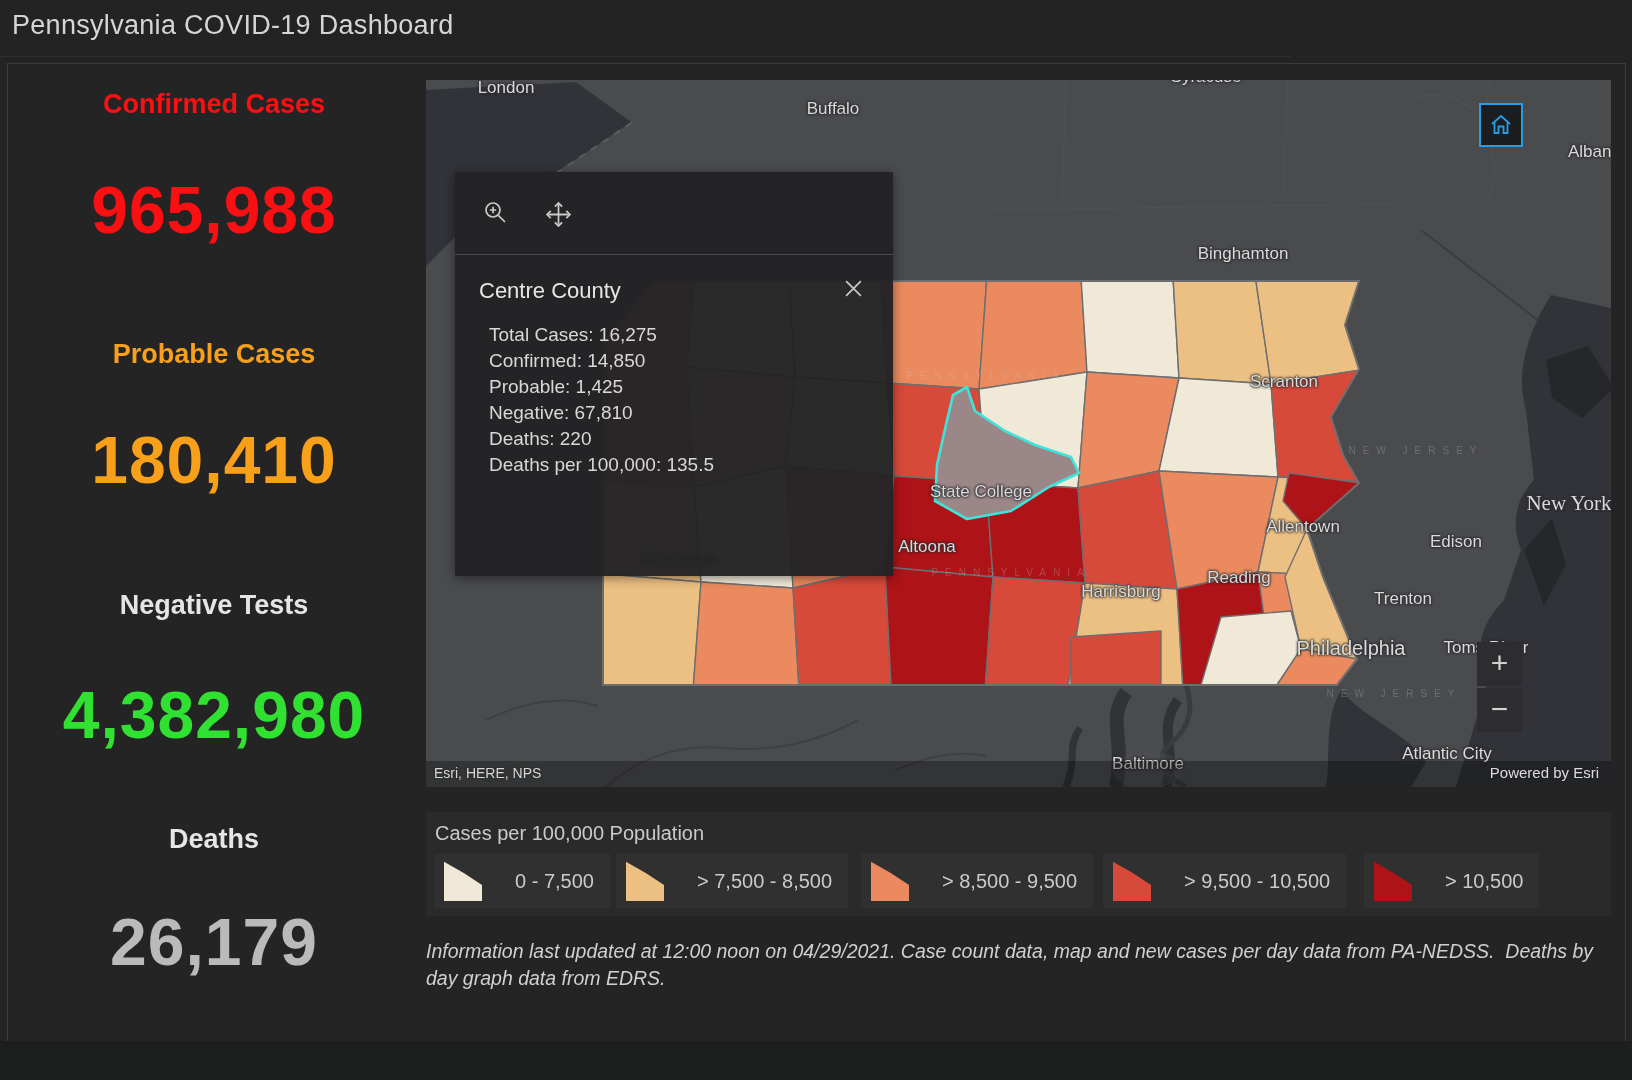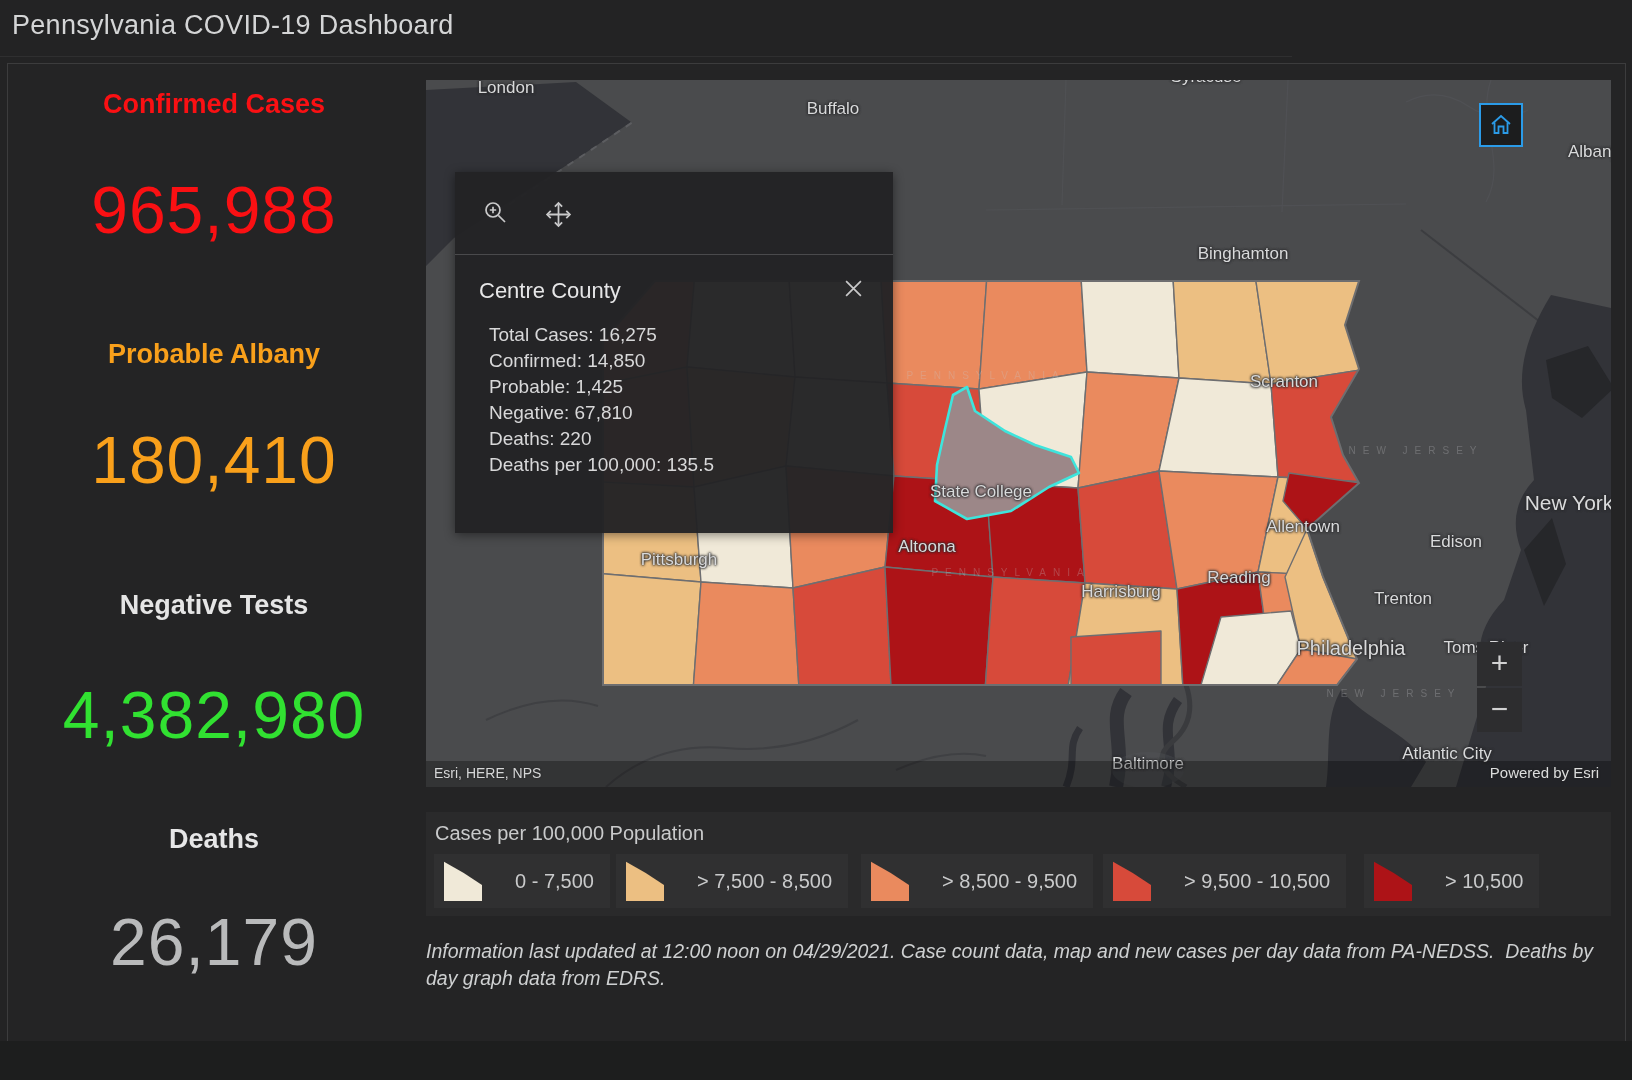--- a/index.html
+++ b/index.html
@@ -5,41 +5,41 @@
   html,body{margin:0;padding:0;background:#232324;width:1632px;height:1080px;overflow:hidden;
     font-family:"Liberation Sans",sans-serif;-webkit-font-smoothing:antialiased;}
   .titlebar{position:absolute;left:0;top:0;width:1292px;height:56px;background:#232324;
     border-bottom:1px solid #2f2f30;}
   .titlebar h1{margin:0;padding:10px 0 0 12px;font-size:27px;font-weight:400;color:#d4d5d6;letter-spacing:.3px;}
   .mainpanel{position:absolute;left:7px;top:63px;width:1617px;height:977px;border:1px solid #3c3c3d;background:#242425;}
   .bottomstrip{position:absolute;left:0;top:1041px;width:1632px;height:39px;background:#1d1e1e;}
 
   
   .stat-label{position:absolute;left:0;width:412px;text-align:center;font-size:27px;font-weight:700;}
-  .stat-value{position:absolute;left:0;width:412px;text-align:center;font-size:66px;font-weight:400;letter-spacing:1px;}
+  .stat-value{position:absolute;left:0;width:412px;text-align:center;font-size:66px;font-weight:700;letter-spacing:1px;}
 
   
   .map{position:absolute;left:418px;top:16px;width:1185px;height:707px;background:#4a4b4d;overflow:hidden;}
   .map svg.base{position:absolute;left:0;top:0;}
   .citylabel{position:absolute;transform:translate(-50%,-50%);color:#d9dadb;font-size:17px;white-space:nowrap;
     text-shadow:0 0 3px #2c2c2e,0 0 3px #2c2c2e,0 0 2px #2c2c2e;pointer-events:none;}
   .regionlabel{position:absolute;transform:translate(-50%,-50%);color:rgba(200,202,206,.28);font-size:10px;
     letter-spacing:7px;white-space:nowrap;pointer-events:none;}
   .attrbar{position:absolute;left:0;bottom:0;width:100%;height:26px;background:rgba(0,0,0,.30);z-index:6;}
   .attrbar .left{position:absolute;left:8px;top:4px;font-size:14px;color:#d6d7d8;text-shadow:0 0 2px #222;}
   .attrbar .right{position:absolute;right:12px;top:3px;font-size:15px;color:#dcdddd;text-shadow:0 0 2px #222;}
   .homebtn{position:absolute;left:1053px;top:23px;width:44px;height:44px;background:#1c1d1e;
     border:2px solid #2b9be8;box-sizing:border-box;z-index:7;display:flex;align-items:center;justify-content:center;cursor:pointer;}
   .zoomctl{position:absolute;left:1051px;top:562px;width:45px;z-index:7;}
   .zoomctl .zb{width:45px;height:44px;background:#2d2d2f;color:#d2d2d3;font-size:30px;line-height:42px;
     text-align:center;cursor:pointer;font-weight:300;}
   .zoomctl .zb+.zb{margin-top:2px;}
 
   
-  .popup{position:absolute;left:29px;top:92px;width:438px;height:361px;background:rgba(35,35,37,.97);
+  .popup{position:absolute;left:29px;top:92px;width:438px;height:404px;background:rgba(35,35,37,.97);
     z-index:10;box-shadow:0 2px 10px rgba(0,0,0,.45);}
   .popup .toolbar{display:flex;gap:34px;padding:28px 0 0 28px;height:54px;box-sizing:content-box;
     border-bottom:1px solid #4a4a4c;align-items:flex-start;}
   .popup .tool{cursor:pointer;}
   .popup .titlerow{display:flex;justify-content:space-between;align-items:center;padding:20px 26px 6px 24px;}
   .popup .ptitle{font-size:22px;color:#e6e6e7;font-weight:400;}
   .popup .pclose{cursor:pointer;padding:4px;}
   .popup .plines{padding:10px 0 0 34px;}
   .popup .pline{font-size:19px;line-height:26px;color:#d8d8d9;}
 
@@ -60,21 +60,21 @@
 
 <div class="titlebar">
   <h1>Pennsylvania COVID-19 Dashboard</h1>
 </div>
 
 <div class="mainpanel">
 
   <div>
     <div class="stat-label" style="top: 25px; color: rgb(250, 16, 19);">Confirmed Cases</div>
     <div class="stat-value" style="top: 108px; color: rgb(250, 16, 19);">965,988</div>
-    <div class="stat-label" style="top: 275px; color: rgb(249, 160, 27);">Probable Albany</div>
+    <div class="stat-label" style="top: 275px; color: rgb(249, 160, 27);">Probable Cases</div>
     <div class="stat-value" style="top: 358px; color: rgb(249, 160, 27);">180,410</div>
     <div class="stat-label" style="top: 526px; color: #e5e5e5;">Negative Tests</div>
     <div class="stat-value" style="top: 613px; color: rgb(49, 225, 49);">4,382,980</div>
     <div class="stat-label" style="top: 760px; color: rgb(230, 230, 231);">Deaths</div>
     <div class="stat-value" style="top: 840px; color: rgb(185, 186, 187);">26,179</div>
   </div>
 
   <div class="map">
     <svg class="base" width="1185" height="707" viewBox="0 0 1185 707">
       <rect x="0" y="0" width="1185" height="707" fill="#4a4b4d"></rect>
@@ -169,21 +169,21 @@
         <div class="citylabel" style="left: 858px; top: 302px;">Scranton</div>
         <div class="citylabel" style="left: 555px; top: 412px;">State College</div>
         <div class="citylabel" style="left: 253px; top: 480px;">Pittsburgh</div>
         <div class="citylabel" style="left: 501px; top: 467px;">Altoona</div>
         <div class="citylabel" style="left: 683px; top: 512px; padding-left: 24px;">Harrisburg</div>
         <div class="citylabel" style="left: 813px; top: 498px;">Reading</div>
         <div class="citylabel" style="left: 877px; top: 447px;">Allentown</div>
         <div class="citylabel" style="left: 925px; top: 568px; font-size: 20px;">Philadelphia</div>
         <div class="citylabel" style="left: 977px; top: 519px;">Trenton</div>
         <div class="citylabel" style="left: 1030px; top: 462px;">Edison</div>
-        <div class="citylabel" style="left: 1143px; top: 423px; font-size: 21px;">New York</div>
+        <div class="citylabel" style="left: 1143px; top: 423px; font-size: 21px; font-family: Liberation Serif, serif;">New York</div>
         <div class="citylabel" style="left: 1060px; top: 568px;">Toms River</div>
         <div class="citylabel" style="left: 722px; top: 684px;">Baltimore</div>
         <div class="citylabel" style="left: 1021px; top: 674px;">Atlantic City</div>
       </div>
 
     <div class="popup">
       <div class="toolbar">
         <span class="tool">
           <svg width="27" height="27" viewBox="0 0 27 27" fill="none" stroke="#c9c9ca" stroke-width="1.7">
             <circle cx="10" cy="10" r="7"></circle>

